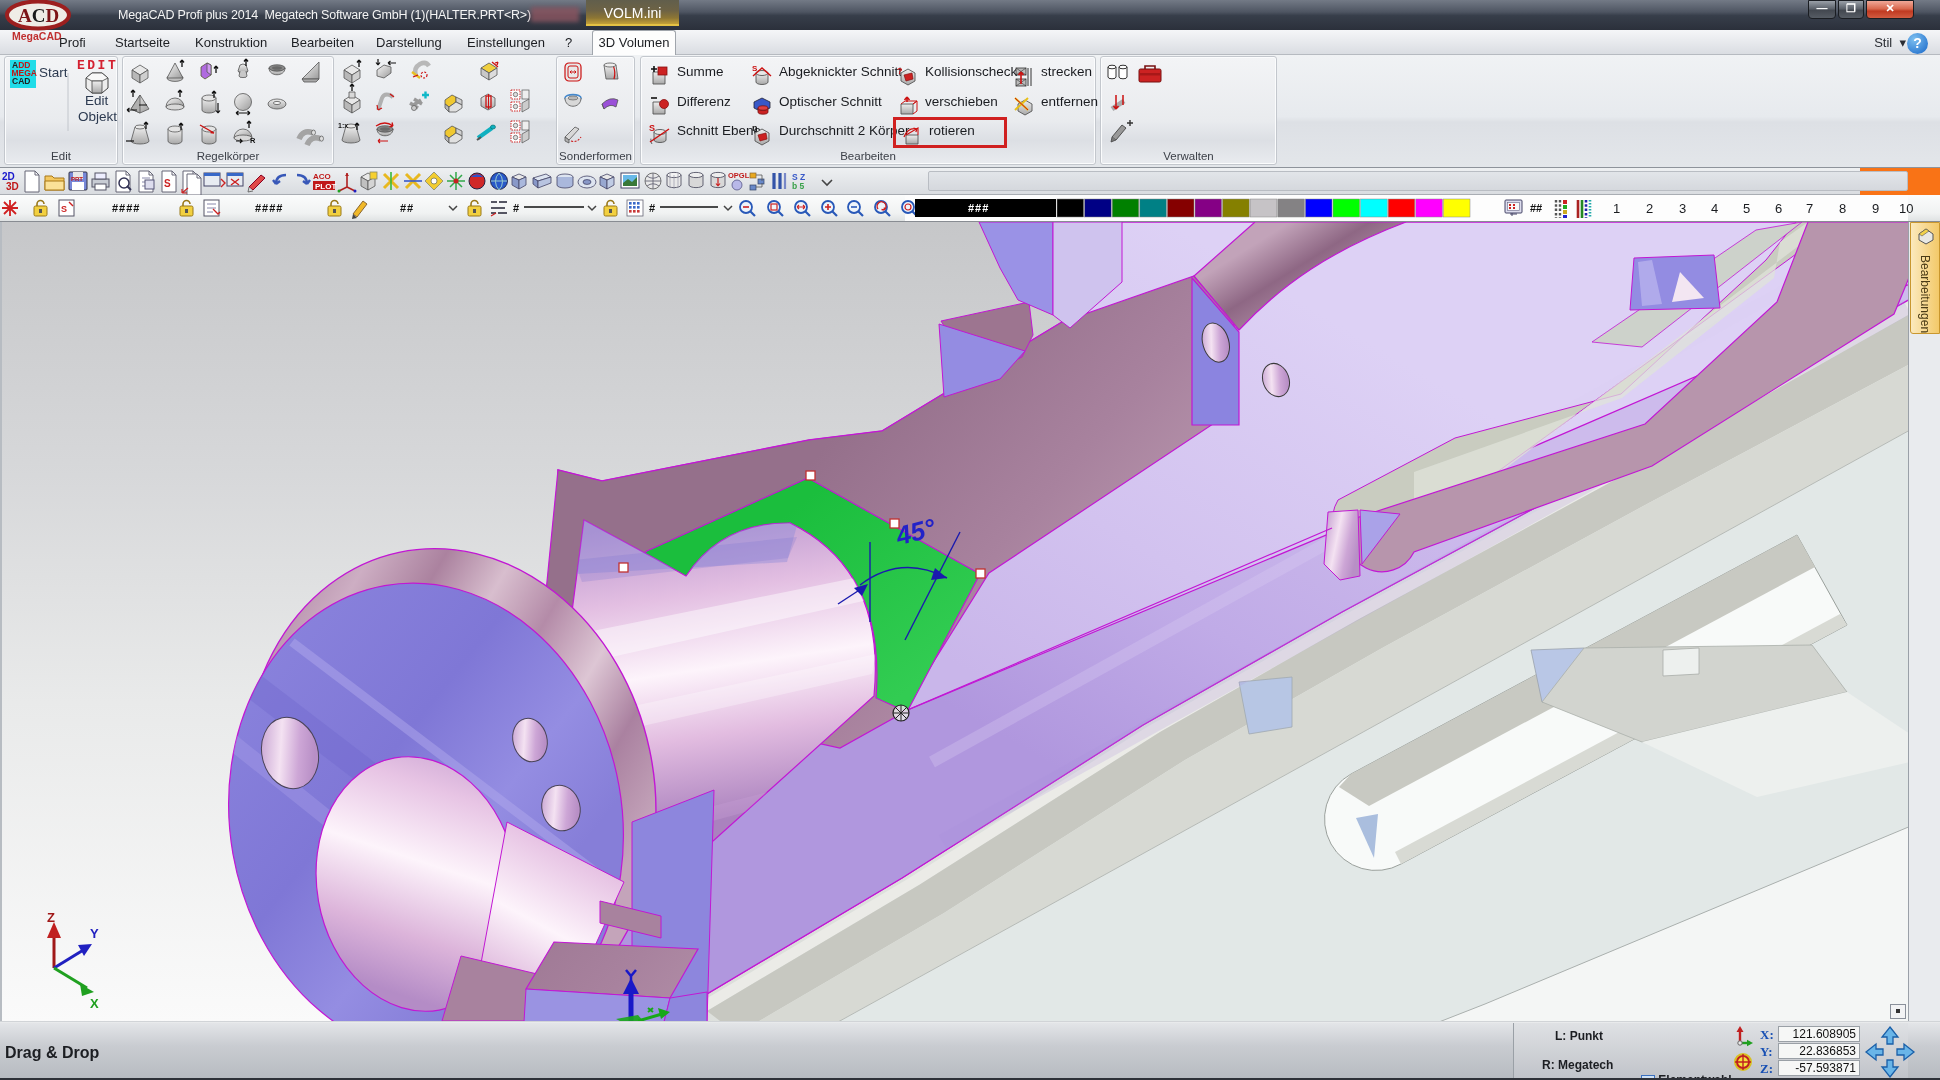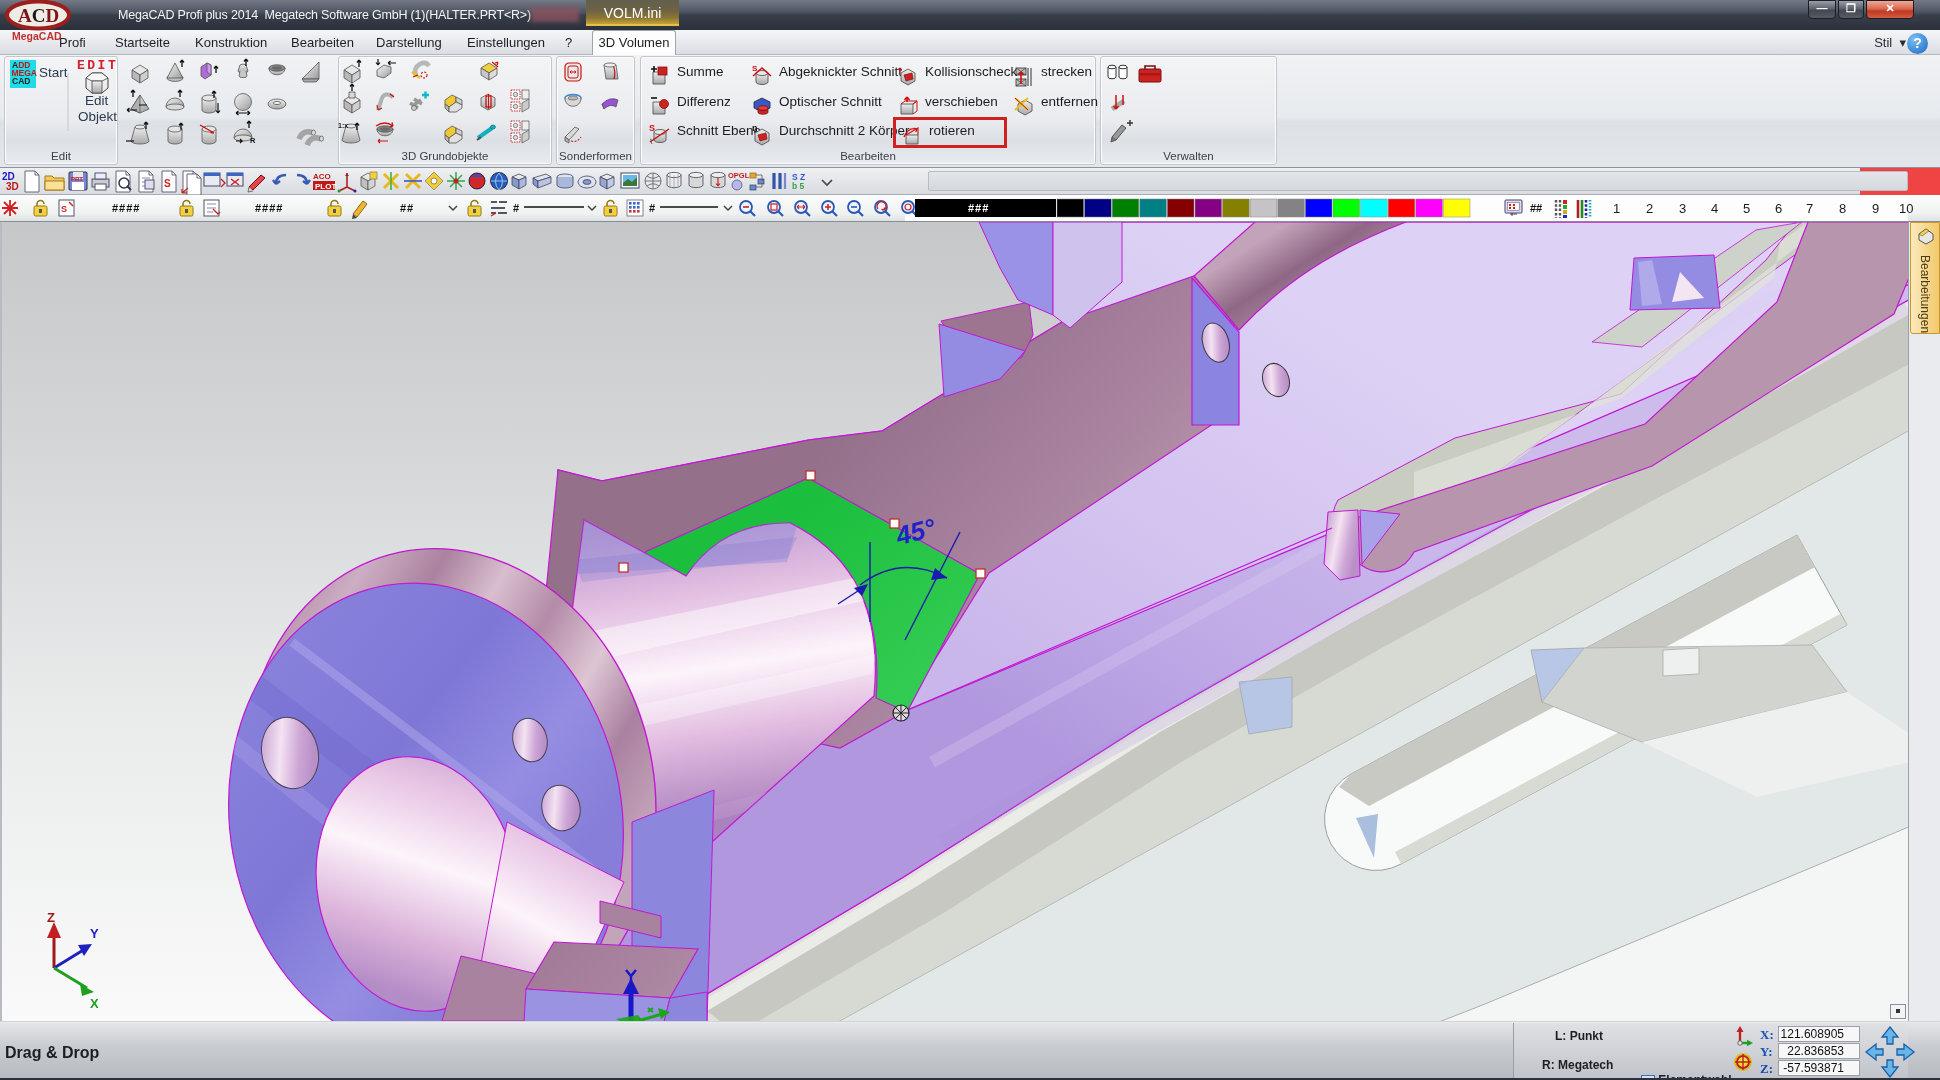--- a/index.html
+++ b/index.html
@@ -1,16 +1,16 @@
 <!DOCTYPE html>
 <html><head><meta charset="utf-8">
 <style>
 *{margin:0;padding:0;box-sizing:border-box}
 html,body{width:1940px;height:1080px;overflow:hidden;font-family:"Liberation Sans",sans-serif}
-#app{position:absolute;left:0;top:0;width:1940px;height:1080px;background:#ef4444}
+#app{position:absolute;left:0;top:0;width:1940px;height:1080px;background:#f97316}
 
 #title{position:absolute;left:0;top:0;width:1940px;height:30px;
  background:linear-gradient(#737a86 0%,#4e5562 40%,#373e4a 52%,#2b303b 100%)}
 #title .ttext{position:absolute;left:118px;top:8px;color:#f4f4f4;font-size:12.5px;letter-spacing:-0.2px}
 #redact{position:absolute;left:531px;top:7px;width:48px;height:15px;background:#8c5560;filter:blur(2px);opacity:.8}
 #vtab{position:absolute;left:586px;top:0;width:93px;height:26px;background:linear-gradient(#615e4c 0%,#6e6344 45%,#8d7634 75%,#c5a139 100%);border-bottom:2px solid #e5c244;color:#fff;font-size:14px;text-align:center;line-height:26px}
 #logo{position:absolute;left:4px;top:0px;width:70px;height:46px;z-index:5}
 .winbtns{position:absolute;right:24px;top:0px;width:108px;height:20px}
 .wb{position:absolute;top:0;height:19px;border:1px solid #1a1d22;border-radius:0 0 4px 4px;background:linear-gradient(#9aa0a8,#5c626b 45%,#434850 55%,#565c64)}
 .wb.min{left:0;width:28px}.wb.max{left:30px;width:26px}
@@ -38,21 +38,21 @@
 #sidestrip{position:absolute;right:0;top:222px;width:32px;height:800px;background:#e9ebee;border-left:1px solid #9aa0a8}
 #sidetab{position:absolute;right:0;top:222px;width:30px;height:112px;background:linear-gradient(90deg,#fbe9bd,#f3c969);border:1px solid #c9972f;border-radius:0 0 0 3px}
 #sidetab .vtext{position:absolute;left:7px;top:32px;writing-mode:vertical-rl;font-size:12px;color:#4a3b16}
 
 #status{position:absolute;left:0;top:1022px;width:1940px;height:58px;background:linear-gradient(#e3e5e8 0%,#c9ccd1 40%,#b6bac0 100%);border-top:1px solid #f8f9fa}
 #status:before{content:"";position:absolute;left:0;top:-2px;width:1940px;height:2px;background:linear-gradient(#c5c9cd,#f4f5f6)}
 #dragdrop{position:absolute;left:5px;top:21px;font-size:16px;font-weight:bold;color:#1c1e22}
 #rpanel{position:absolute;left:1513px;top:0px;width:395px;height:58px;background:linear-gradient(#dfe1e4,#bfc2c8);border-left:1px solid #9aa0a6}
 #rpanel .lab{position:absolute;font-size:12px;font-weight:bold;color:#1c1e22}
 .xyz{position:absolute;font-size:13px;font-weight:bold;color:#1850b4;font-family:"Liberation Serif",serif}
-.vbox{position:absolute;left:264px;width:82px;height:16px;background:#f6f7f6;border:1px solid #9aa0a6;font-size:12px;text-align:right;color:#111;padding-right:15px;line-height:15px}
+.vbox{position:absolute;left:264px;width:82px;height:16px;background:#f6f7f6;border:1px solid #9aa0a6;font-size:12px;text-align:right;color:#111;padding-right:3px;line-height:15px}
 #statbot{position:absolute;left:0;top:1078px;width:1940px;height:2px;background:#2e3138}
 </style></head>
 <body>
 <div id="app">
   <div id="title">
     <svg id="logo" viewBox="0 0 70 46">
       <ellipse cx="34" cy="15" rx="31" ry="13.5" fill="#efece6" stroke="#9c1f1f" stroke-width="4"></ellipse>
       <text x="14" y="22" font-size="19" font-weight="bold" fill="#7c1418" font-family="Liberation Serif,serif">A<tspan fill="#1a1a1a">C</tspan>D</text>
       <text x="8" y="40" font-size="10.5" font-weight="bold" fill="#c03030">MegaCAD</text>
     </svg>
@@ -80,22 +80,22 @@
     <div class="mi" style="left:467px">Einstellungen</div>
     <div class="mi" style="left:565px">?</div>
     <div id="mtab">3D Volumen</div>
     <div id="stil">Stil&nbsp;&nbsp;▾</div>
     <div id="helpq">?</div>
   </div>
   <div id="ribbon">
     <div class="grp" style="left:4px;width:114px">
         <div class="glabel">Edit</div>
       </div>
-    <div class="grp" style="left:338px;width:214px">
-        <div class="glabel">3D Grundobjekte</div>
+    <div class="grp" style="left:122px;width:212px">
+        <div class="glabel">Regelkörper</div>
       </div>
     <div class="grp" style="left:556px;width:79px">
         <div class="glabel">Sonderformen</div>
       </div>
     <div class="grp" style="left:640px;width:456px">
         <div class="glabel">Bearbeiten</div>
       </div>
     <div class="grp" style="left:1100px;width:177px">
         <div class="glabel">Verwalten</div>
       </div>

